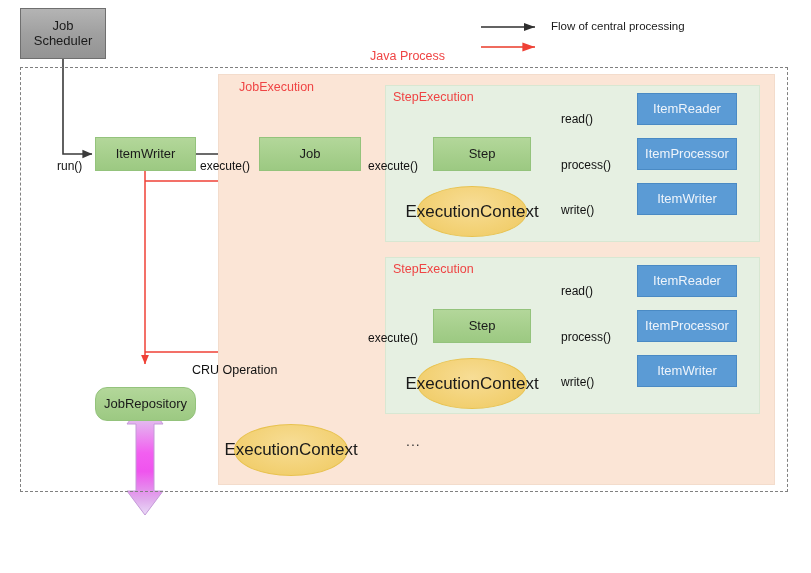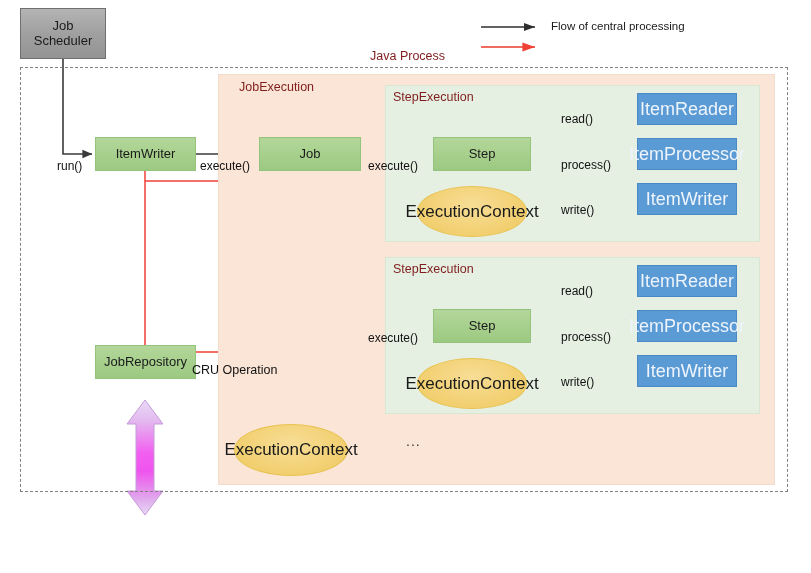--- a/index.html
+++ b/index.html
@@ -43,21 +43,21 @@
     background: linear-gradient(to bottom, #b3d79a 0%, #a6cf8c 55%, #9cc982 100%);
     border: 1px solid #94c37c;
     color: #1a1a1a;
     font-size: 13px;
   }
   
   .blue-box {
     background: #5b9bd5;
     border: 1px solid #4a8ac4;
     color: #eef4fb;
-    font-size: 18px;
+    font-size: 13px;
   }
   
   .ellipse {
     background: radial-gradient(ellipse at 50% 38%, #f7dd96 0%, #f3d277 55%, #eec95f 100%);
     border: 1px solid #e8c24f;
     border-radius: 50%;
     color: #1a1a1a;
     font-size: 17px;
     flex-direction: row;
   }
@@ -74,21 +74,21 @@
     background: #e6f0e2;
     border: 1px solid #d8e7d2;
   }
   .panel-dashed {
     background: transparent;
     border: 1px dashed #808080;
   }
   .panel-label {
     position: absolute;
     font-size: 12.5px;
-    color: #7f1d1d;
+    color: #ef4444;
     white-space: nowrap;
   }
   
   .label {
     position: absolute;
     font-size: 12px;
     color: #111111;
     white-space: nowrap;
   }
   .label-lg { font-size: 12.5px; }
@@ -239,21 +239,21 @@
   </div>
 
   <div class="node green-box" style="left:95px; top:137px; width:101px; height:34px;">
     <span>ItemWriter</span>
   </div>
 
   <div class="node green-box" style="left:259px; top:137px; width:102px; height:34px;">
     <span>Job</span>
   </div>
 
-  <div class="node green-box" style="left:95px; top:345px; width:101px; height:34px;">
+  <div class="node green-box" style="left:95px; top:387px; width:101px; height:34px;border-radius:12px;">
     <span>JobRepository</span>
   </div>
 
   <div class="node green-box" style="left:433px; top:137px; width:98px; height:34px;">
     <span>Step</span>
   </div>
 
   <div class="node green-box" style="left:433px; top:309px; width:98px; height:34px;">
     <span>Step</span>
   </div>

